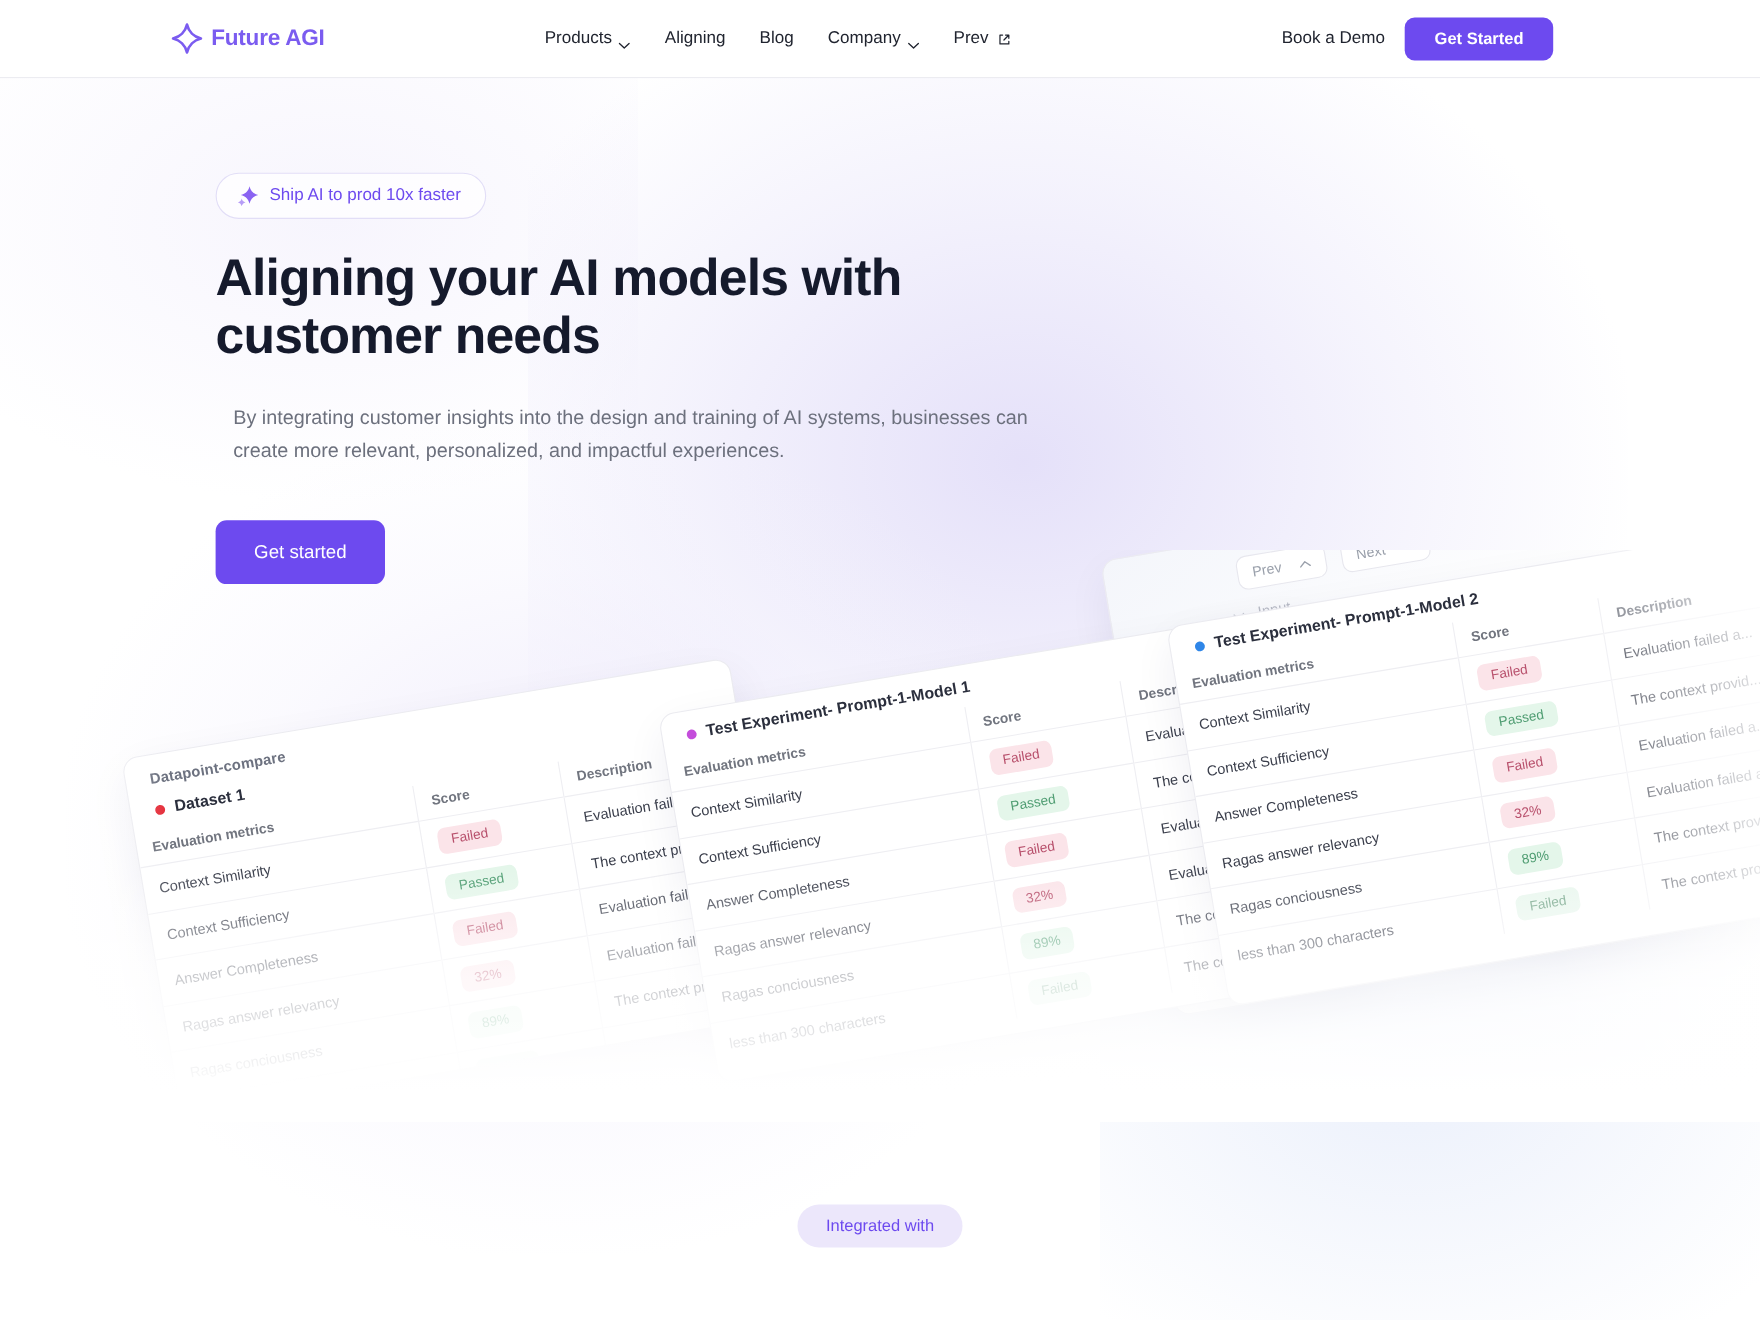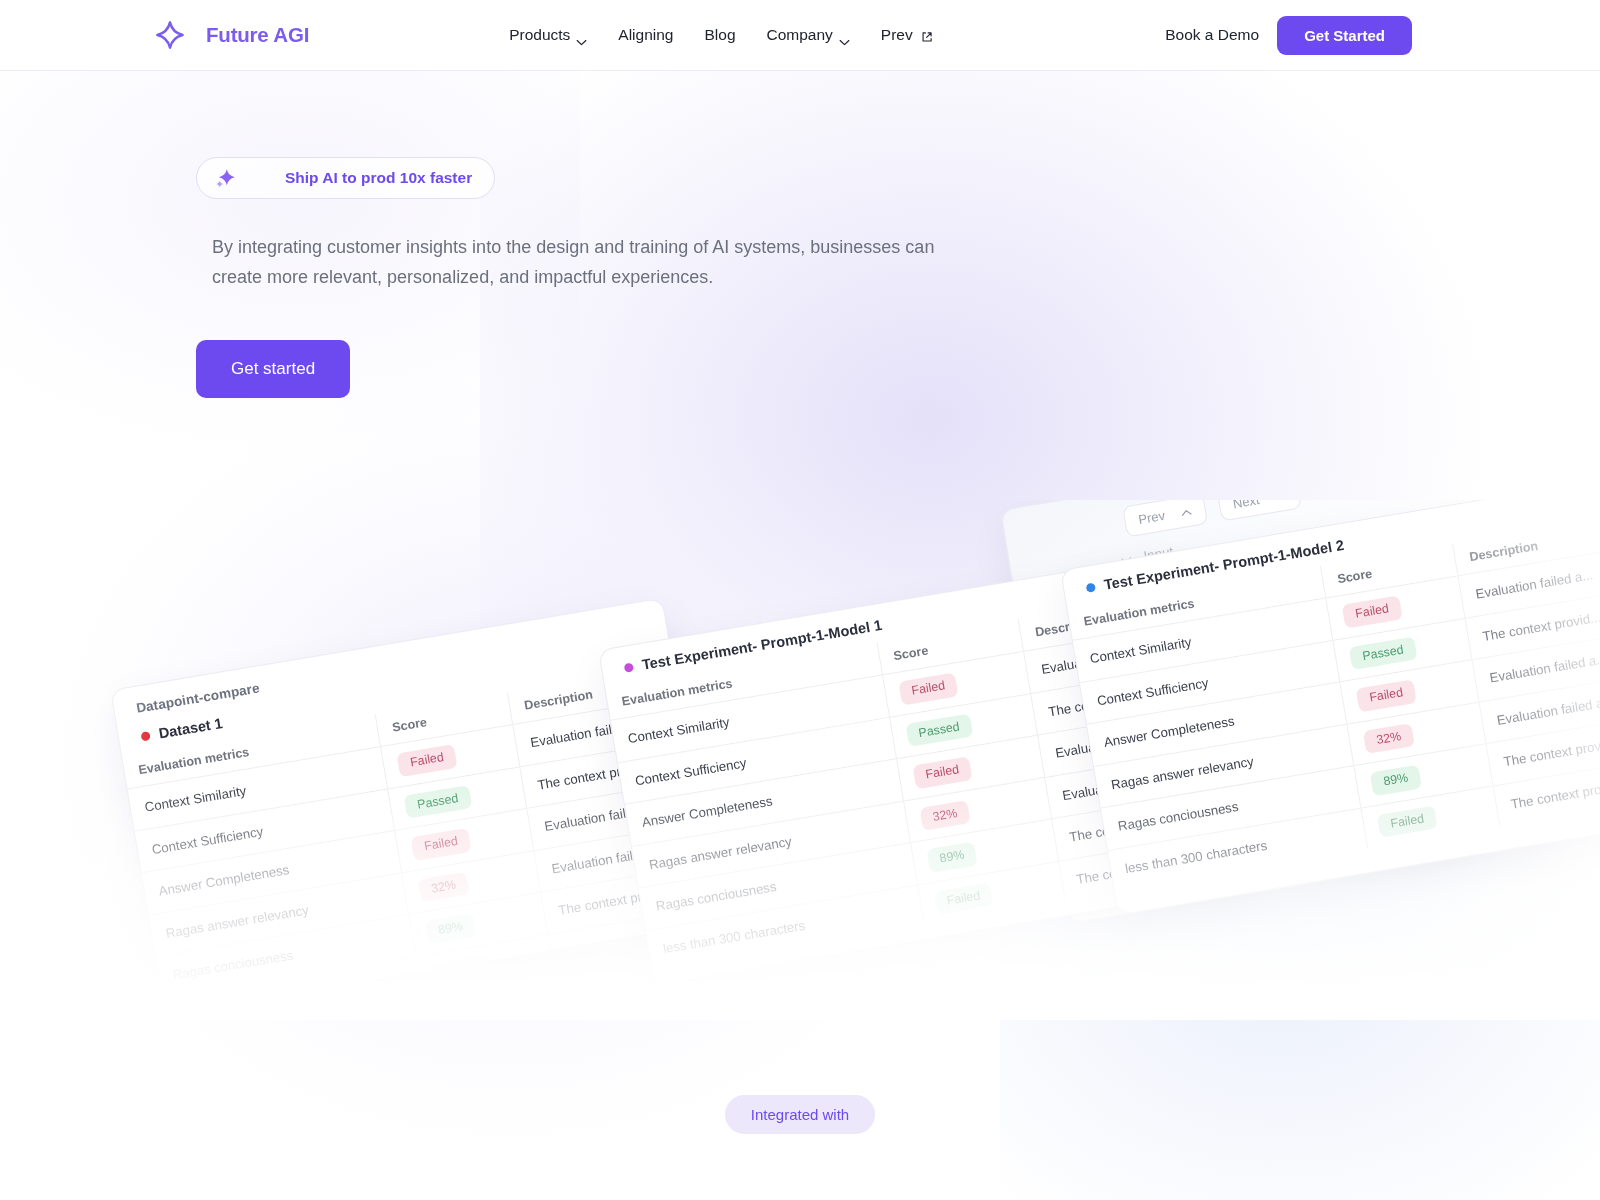--- a/index.html
+++ b/index.html
@@ -30,21 +30,21 @@
   }
 
   
   header.navbar {
     position:relative; z-index:30;
     height:71px; width:100%;
     background:#ffffff;
     border-bottom:1px solid #ececf1;
     display:flex; align-items:center;
   }
-  .brand { display:flex; align-items:center; gap:21px; margin-left:155px; }
+  .brand { display:flex; align-items:center; gap:7px; margin-left:155px; }
   .brand-mark { width:30px; height:30px; display:block; }
   .brand-name { font-size:20.5px; font-weight:700; color:#7b5cf0; letter-spacing:-.2px; }
 
   .nav-links { display:flex; align-items:center; gap:31px; margin-left:200px; }
   .nav-link {
     display:flex; align-items:center; gap:6px;
     font-size:15.5px; color:#20242f; cursor:pointer; white-space:nowrap;
   }
   .chev { width:11px; height:7px; display:block; }
   .extlink { width:12px; height:12px; display:block; margin-left:2px; }
@@ -57,21 +57,21 @@
   }
 
   
   .hero { position:relative; z-index:10; padding-left:196px; padding-top:86px; }
   .pill {
     display:inline-flex; align-items:center; gap:10px;
     border:1px solid #e2def7; border-radius:999px;
     background:rgba(255,255,255,.72);
     padding:10px 22px 10px 18px;
   }
-  .pill-text { font-size:15.5px; font-weight:700; color:#6d4aef;margin-left:40px; }
+  .pill-text { font-size:15.5px; font-weight:400; color:#6d4aef; }
   .spark { width:20px; height:20px; display:block; }
 
   h1.headline {
     margin-top:26px;
     font-size:47px; line-height:1.13; font-weight:700;
     color:#151a2c; letter-spacing:-.8px; max-width:720px;
   }
   p.subhead {
     margin-top:33px;
     font-size:18px; line-height:1.68; color:#6c707d; max-width:760px;margin-left:16px;
@@ -250,20 +250,21 @@
   <div class="pill">
     <span class="spark">
       <svg viewBox="0 0 22 22" width="20" height="20" fill="#8a63f2">
         <path d="M13 1.5 C14.1 6.3 16.9 9.1 21.7 10.2 C16.9 11.3 14.1 14.1 13 18.9 C11.9 14.1 9.1 11.3 4.3 10.2 C9.1 9.1 11.9 6.3 13 1.5 Z"></path>
         <path d="M5.2 13.8 C5.7 15.9 6.9 17.1 9 17.6 C6.9 18.1 5.7 19.3 5.2 21.4 C4.7 19.3 3.5 18.1 1.4 17.6 C3.5 17.1 4.7 15.9 5.2 13.8 Z" opacity=".62"></path>
       </svg>
     </span>
     <span class="pill-text">Ship AI to prod 10x faster</span>
   </div>
 
+  <h1 class="headline">Aligning your AI models with customer needs</h1>
   <p class="subhead">By integrating customer insights into the design and training of AI systems, businesses can create more relevant, personalized, and impactful experiences.</p>
   <button class="get-started">Get started</button>
 </section>
 
 <div class="stage">
   <div class="stage-inner">
 
     <div class="panel shell">
       <div class="pager">
         <span class="pg-btn">

